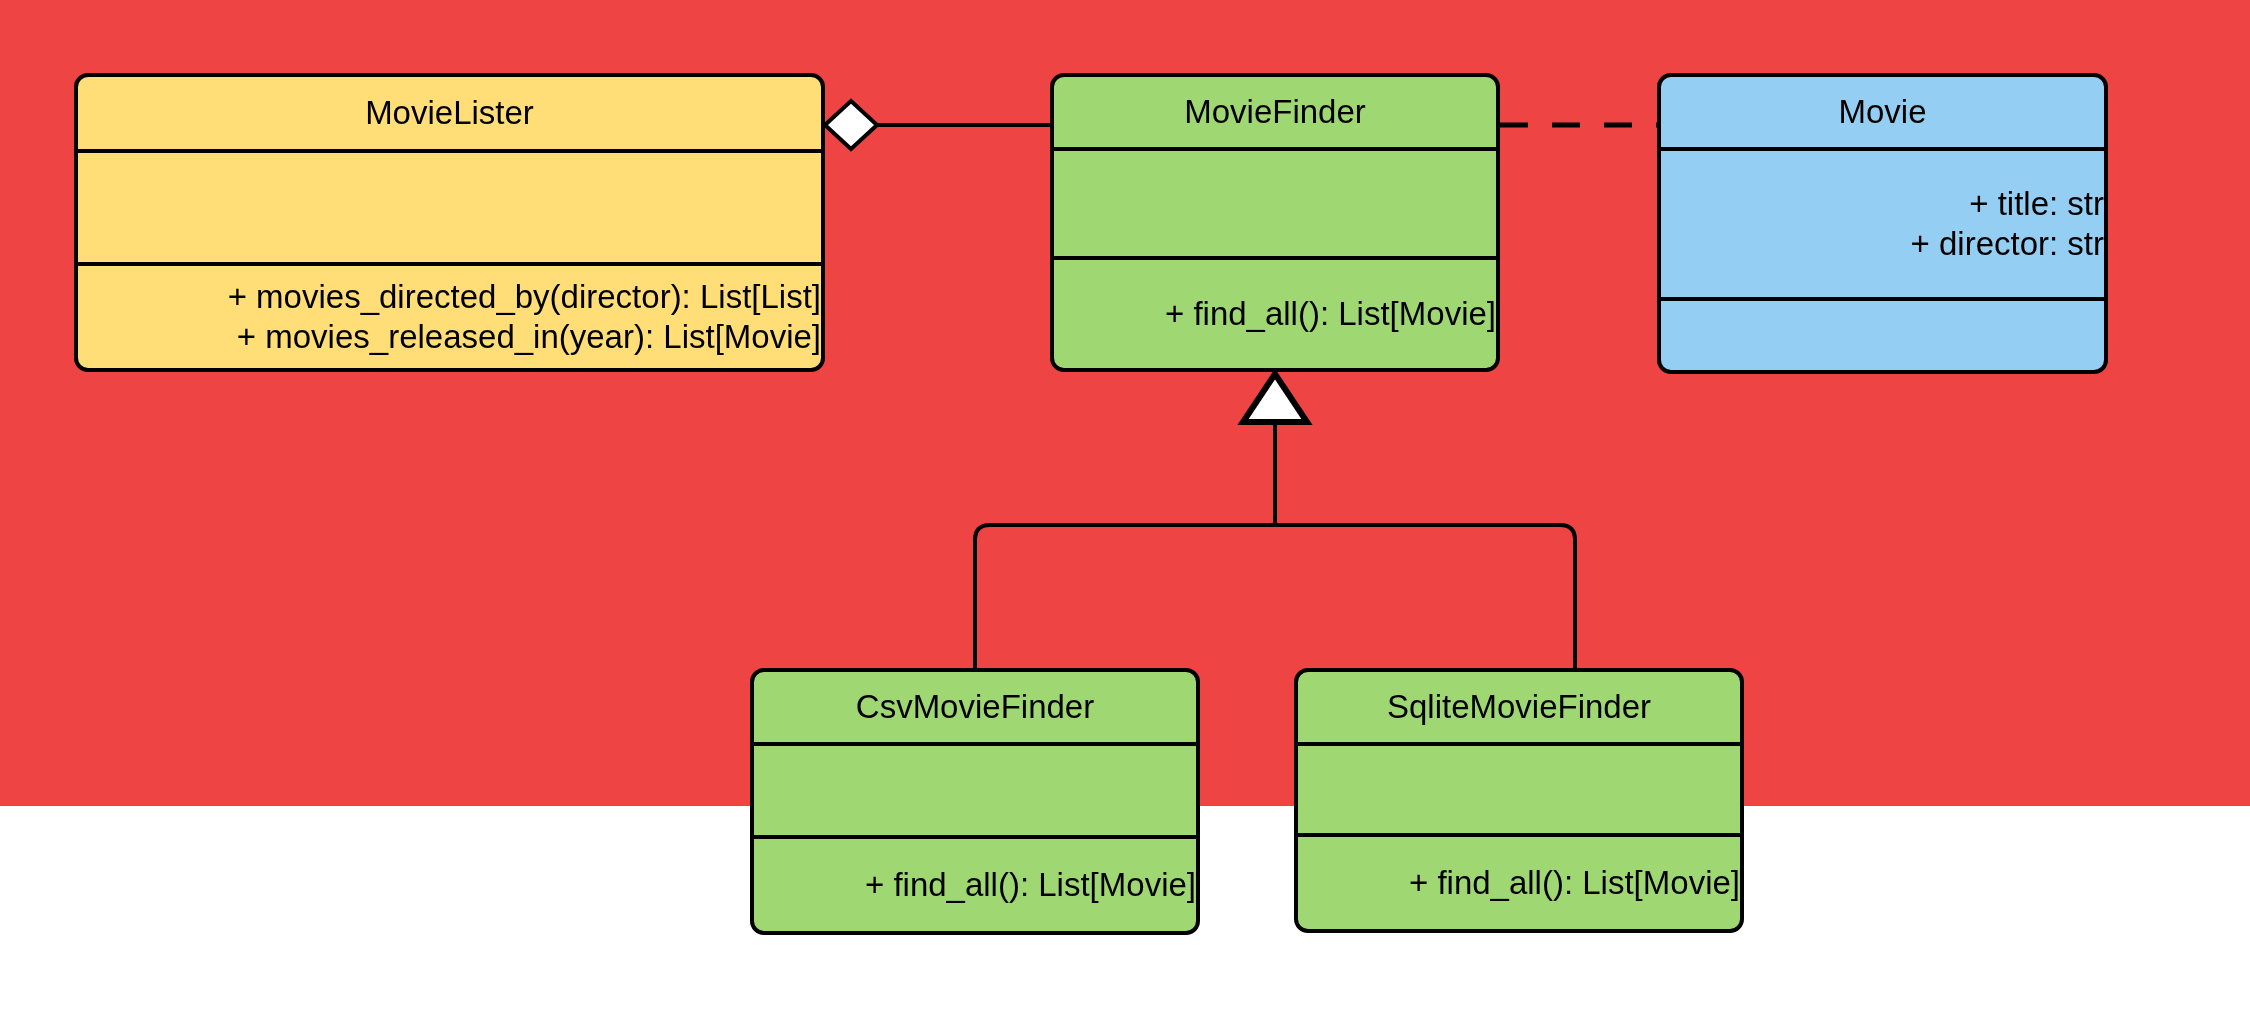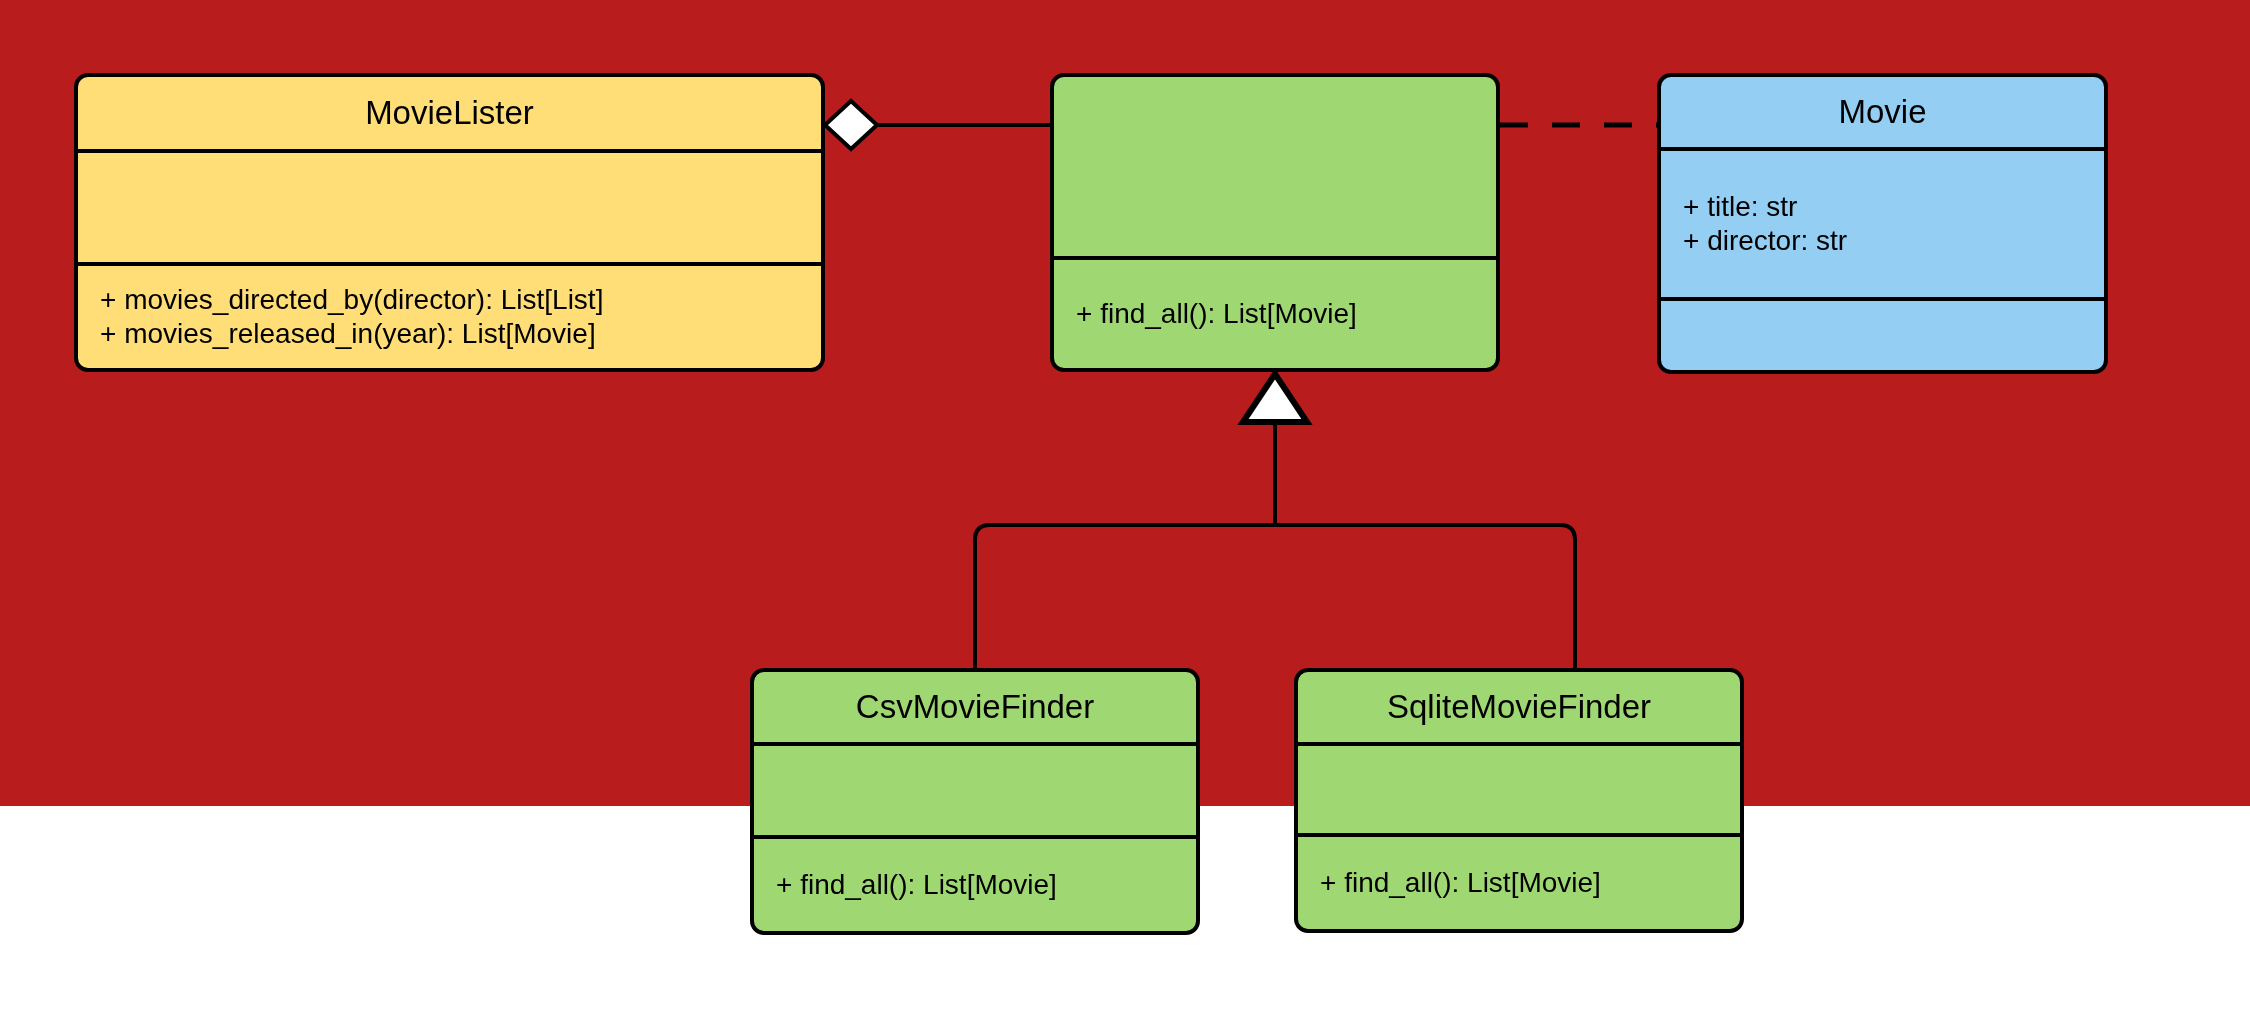--- a/index.html
+++ b/index.html
@@ -11,21 +11,21 @@
   body {
     font-family: "Liberation Sans", sans-serif;
     width: 2250px;
     height: 1011px;
     overflow: hidden;
   }
   #canvas {
     position: relative;
     width: 2250px;
     height: 806px;
-    background: #b91c1c;
+    background: #ef4444;
   }
   #edges {
     position: absolute;
     left: 0;
     top: 0;
     width: 2250px;
     height: 1011px;
     pointer-events: none;
   }
 
@@ -50,25 +50,26 @@
     border-top: 4px solid #000000;
   }
   .cls-name {
     text-align: center;
     font-size: 33px;
     color: #000000;
     line-height: 1.1;
     white-space: nowrap;
   }
   .member {
-    font-size: 28px;
+    font-size: 33px;
     color: #000000;
     line-height: 1.22;
     padding-left: 22px;
     white-space: nowrap;
+    text-align: right;
   }
   .members {
     padding-top: 4px;
     padding-bottom: 4px;
   }
 
   
   .fill-yellow { background: #ffdd77; }
   .fill-green  { background: #9fd873; }
   .fill-blue   { background: #94cef2; }
@@ -108,20 +109,23 @@
       <div class="cls-name">MovieLister</div>
     </div>
     <div class="compartment" style="flex:1 1 auto;"></div>
     <div class="compartment members" style="height:106px;">
       <div class="member">+ movies_directed_by(director): List[List]</div>
       <div class="member">+ movies_released_in(year): List[Movie]</div>
     </div>
   </div>
 
   <div class="uml-class fill-green" style="left:1050px; top:73px; width:450px; height:299px;">
+    <div class="compartment" style="height:70px;">
+      <div class="cls-name">MovieFinder</div>
+    </div>
     <div class="compartment" style="flex:1 1 auto;"></div>
     <div class="compartment members" style="height:112px;">
       <div class="member">+ find_all(): List[Movie]</div>
     </div>
   </div>
 
   <div class="uml-class fill-blue" style="left:1657px; top:73px; width:451px; height:301px;">
     <div class="compartment" style="height:70px;">
       <div class="cls-name">Movie</div>
     </div>

